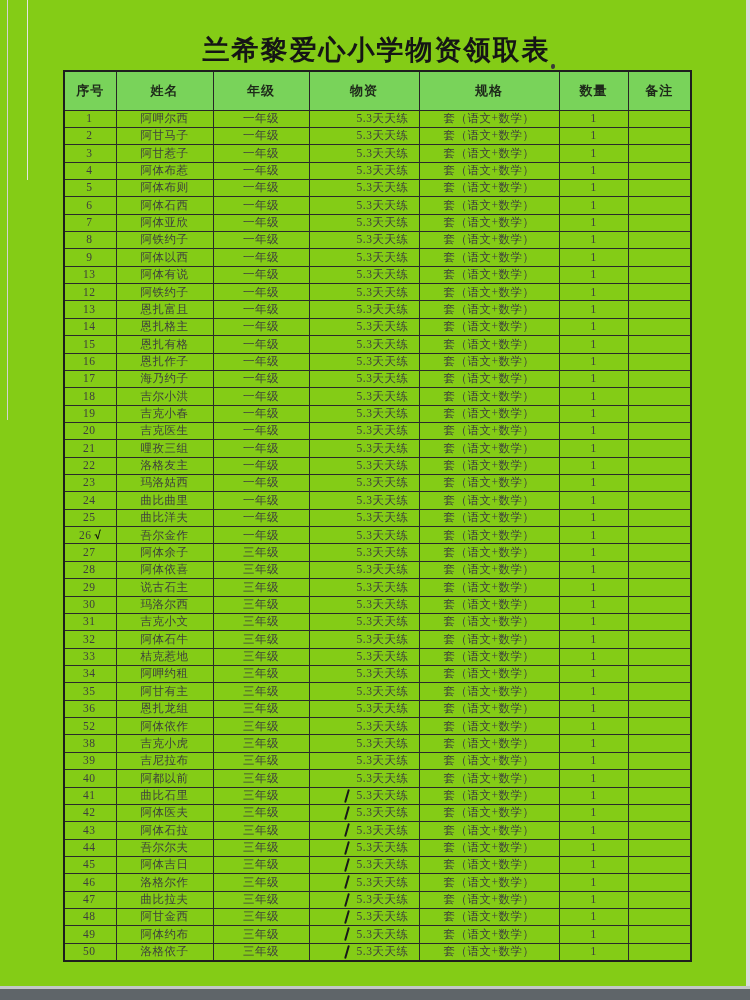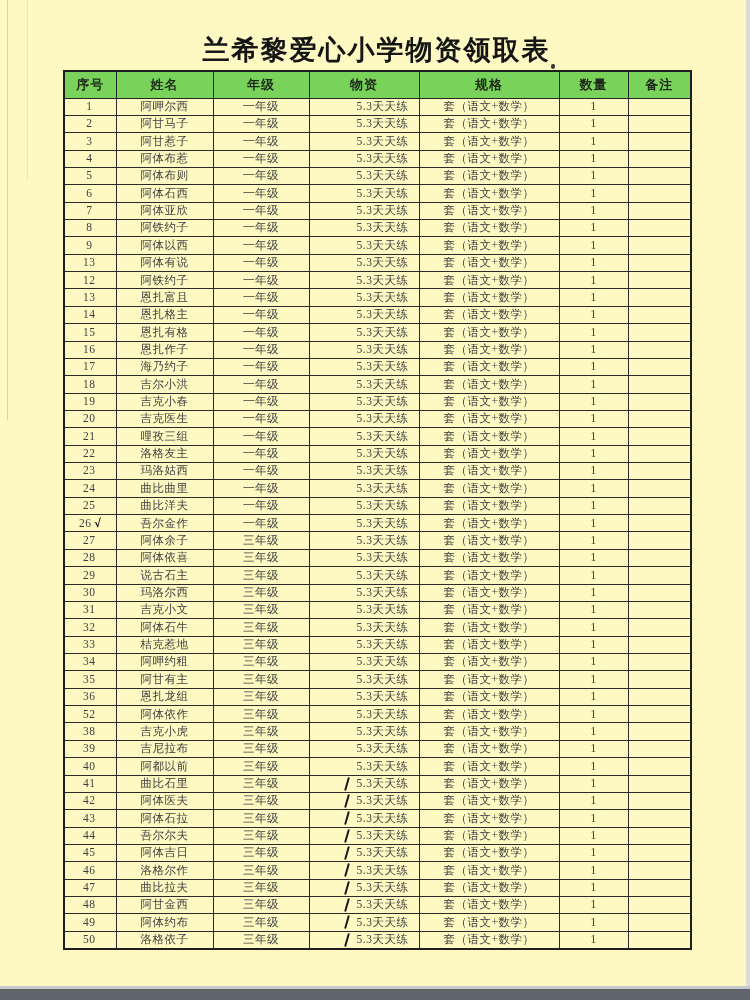--- a/index.html
+++ b/index.html
@@ -5,21 +5,21 @@
   * { box-sizing: border-box; margin: 0; padding: 0; }
   html, body { width: 750px; height: 1000px; }
   body {
     position: relative;
     background: #ffffff;
     font-family: "Liberation Serif", serif;
     overflow: hidden;
   }
   .page {
     position: absolute; inset: 0;
-    background: #fef9c3;
+    background: #84cc16;
   }
   
   .scan-line-left-1 { position:absolute; left:7px; top:0; width:1px; height:420px; background:#d2d2d2; }
   .scan-line-left-2 { position:absolute; left:27px; top:0; width:1px; height:180px; background:#e3e3e3; }
   .scan-edge-right { position:absolute; right:0; top:0; width:4px; height:100%; background:#dcdcdc; }
   .scan-edge-bottom-light { position:absolute; left:0; bottom:11px; width:100%; height:3px; background:#c3c7c9; }
   .scan-edge-bottom { position:absolute; left:0; bottom:0; width:100%; height:11px; background:#5f6569; }
   .ink-dot { position:absolute; left:551px; top:64px; width:4px; height:5px; background:#3a3a3a; border-radius:50% 40% 60% 50%; }
 
   .doc-title {
@@ -29,21 +29,21 @@
     color: #151515;
     font-family: "Liberation Serif", serif;
   }
 
   table.roster {
     position: absolute; left: 63px; top: 70px; width: 627px;
     border-collapse: collapse; table-layout: fixed;
     border: 2px solid #1e1e1e;
   }
   .roster th {
-    height: 27px;
+    height: 39px;
     background: #79d35a;
     border: 1px solid #262626;
     font-size: 13px; font-weight: bold; color: #1e2a1a;
     letter-spacing: 1px;
   }
   .roster tbody tr { height: 17.36px; }
   .roster td {
     border: 1px solid #2a2a2a;
     text-align: center; vertical-align: middle;
     font-size: 11.5px; color: #3e3e3e; line-height: 1;

